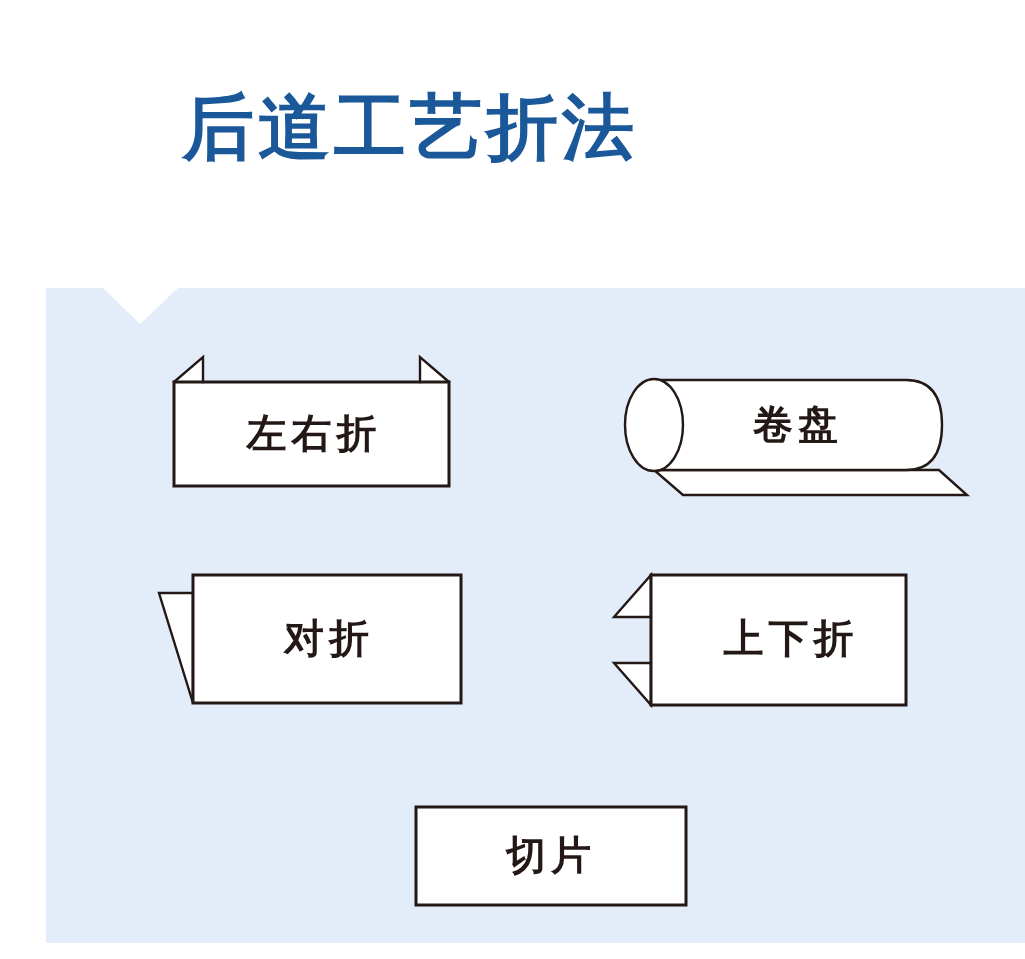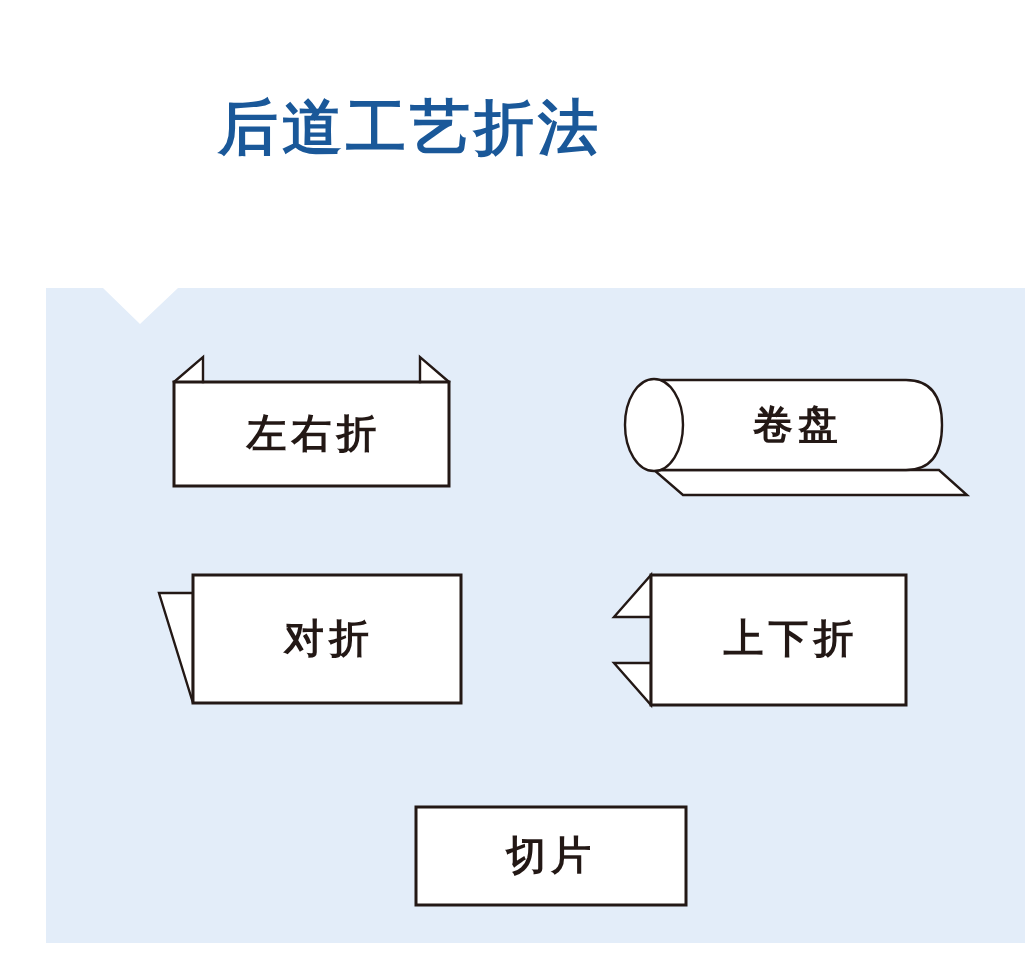--- a/index.html
+++ b/index.html
@@ -18,21 +18,21 @@
     width: 1025px;
     height: 959px;
     background: #ffffff;
   }
   #title {
     position: absolute;
     left: 0;
     top: 72px;
     width: 820px;
     text-align: center;
-    font-size: 60px;
+    font-size: 72px;
     line-height: 110px;
     font-weight: bold;
     letter-spacing: 4px;
     color: #1a5899;
     font-family: "DejaVu Sans", "Liberation Sans", sans-serif;
     white-space: nowrap;
   }
   #diagram-panel {
     position: absolute;
     left: 0;

